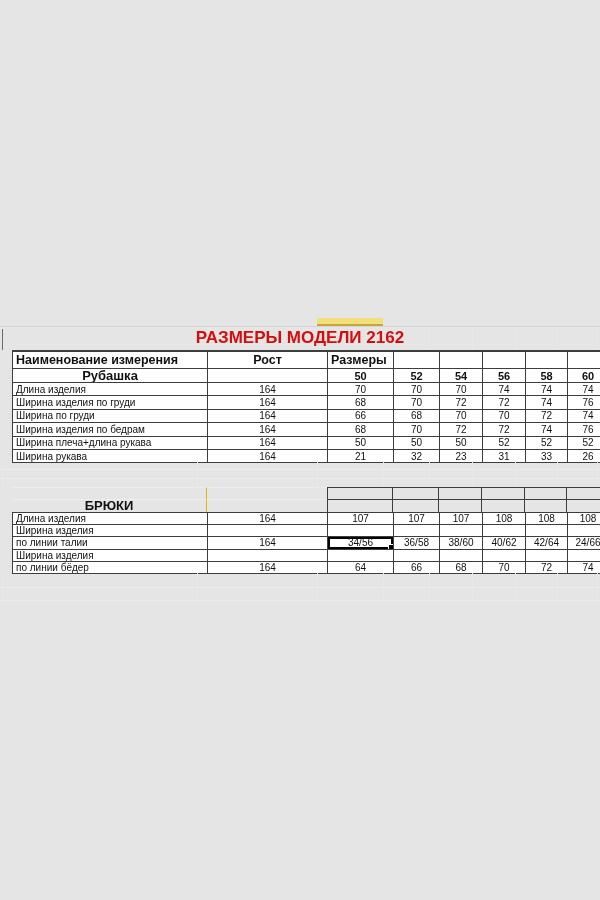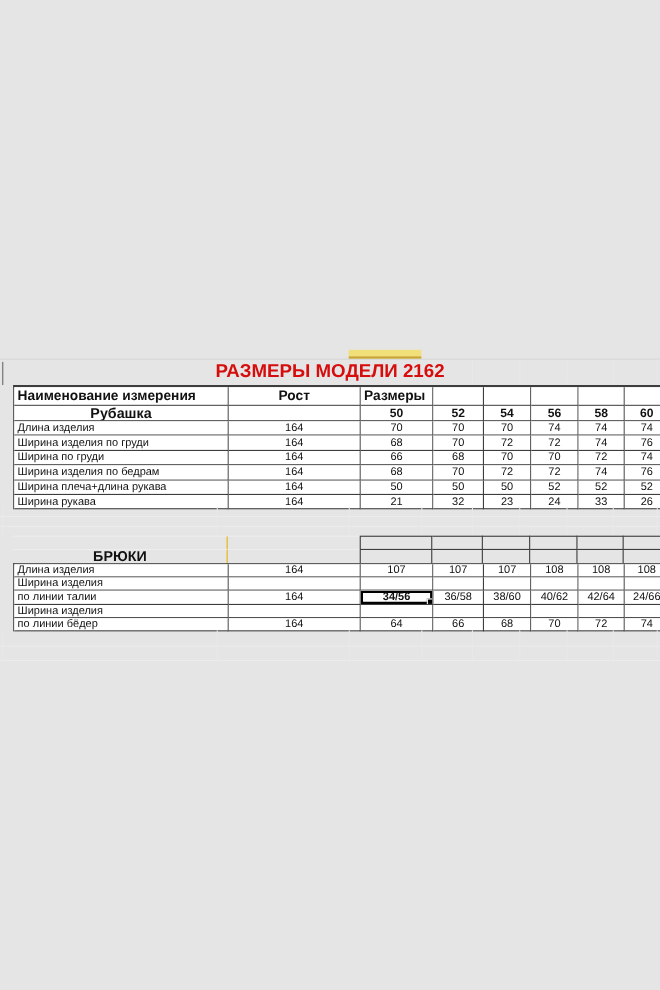--- a/index.html
+++ b/index.html
@@ -38,21 +38,21 @@
   .fcell{display:flex;align-items:center;justify-content:center;overflow:hidden;
          white-space:nowrap;border-right:1px solid #eab308;}
   .fcell.ftop{border-top:1px solid #ededed;}
   .fcell.fbot{border-bottom:1px solid #ededed;}
   .fcell.noR{border-right:none;}
   .scell{border-right:1px solid #3d3d3d;display:flex;align-items:center;justify-content:center;}
   .scell.stop{border-top:1px solid #3d3d3d;}
   .scell.sbot{border-bottom:1px solid #3d3d3d;}
   .scell.sleft{border-left:1px solid #3d3d3d;}
   
-  .sel{box-shadow:inset 0 0 0 2px #000;position:relative;z-index:2;font-weight:bold;}
+  .sel{box-shadow:inset 0 0 0 2px #000;position:relative;z-index:2;}
   .fh{position:absolute;right:-1px;bottom:-1px;width:4px;height:4px;background:#000;
       border:1px solid #fff;display:block;}
 </style>
 </head>
 <body>
 
 <div class="page">
 
   <div class="hl-line"></div>
   <div class="ycell"></div>
@@ -128,21 +128,21 @@
     <div class="cell fs10">50</div>
     <div class="cell fs10">52</div>
     <div class="cell fs10">52</div>
     <div class="cell fs10">52</div>
 
     <div class="cell l fs10">Ширина рукава</div>
     <div class="cell fs10">164</div>
     <div class="cell fs10">21</div>
     <div class="cell fs10">32</div>
     <div class="cell fs10">23</div>
-    <div class="cell fs10">24</div>
+    <div class="cell fs10">31</div>
     <div class="cell fs10">33</div>
     <div class="cell fs10">26</div>
   </div>
 
   <div class="vf" style="left:2px;top:461px;height:26px;"></div>
   <div class="vf" style="left:197px;top:461px;height:26px;"></div>
   <div class="vf" style="left:317px;top:461px;height:26px;"></div>
   <div class="vf" style="left:383px;top:461px;height:26px;"></div>
   <div class="vf" style="left:429px;top:461px;height:26px;"></div>
   <div class="vf" style="left:472px;top:461px;height:26px;"></div>

